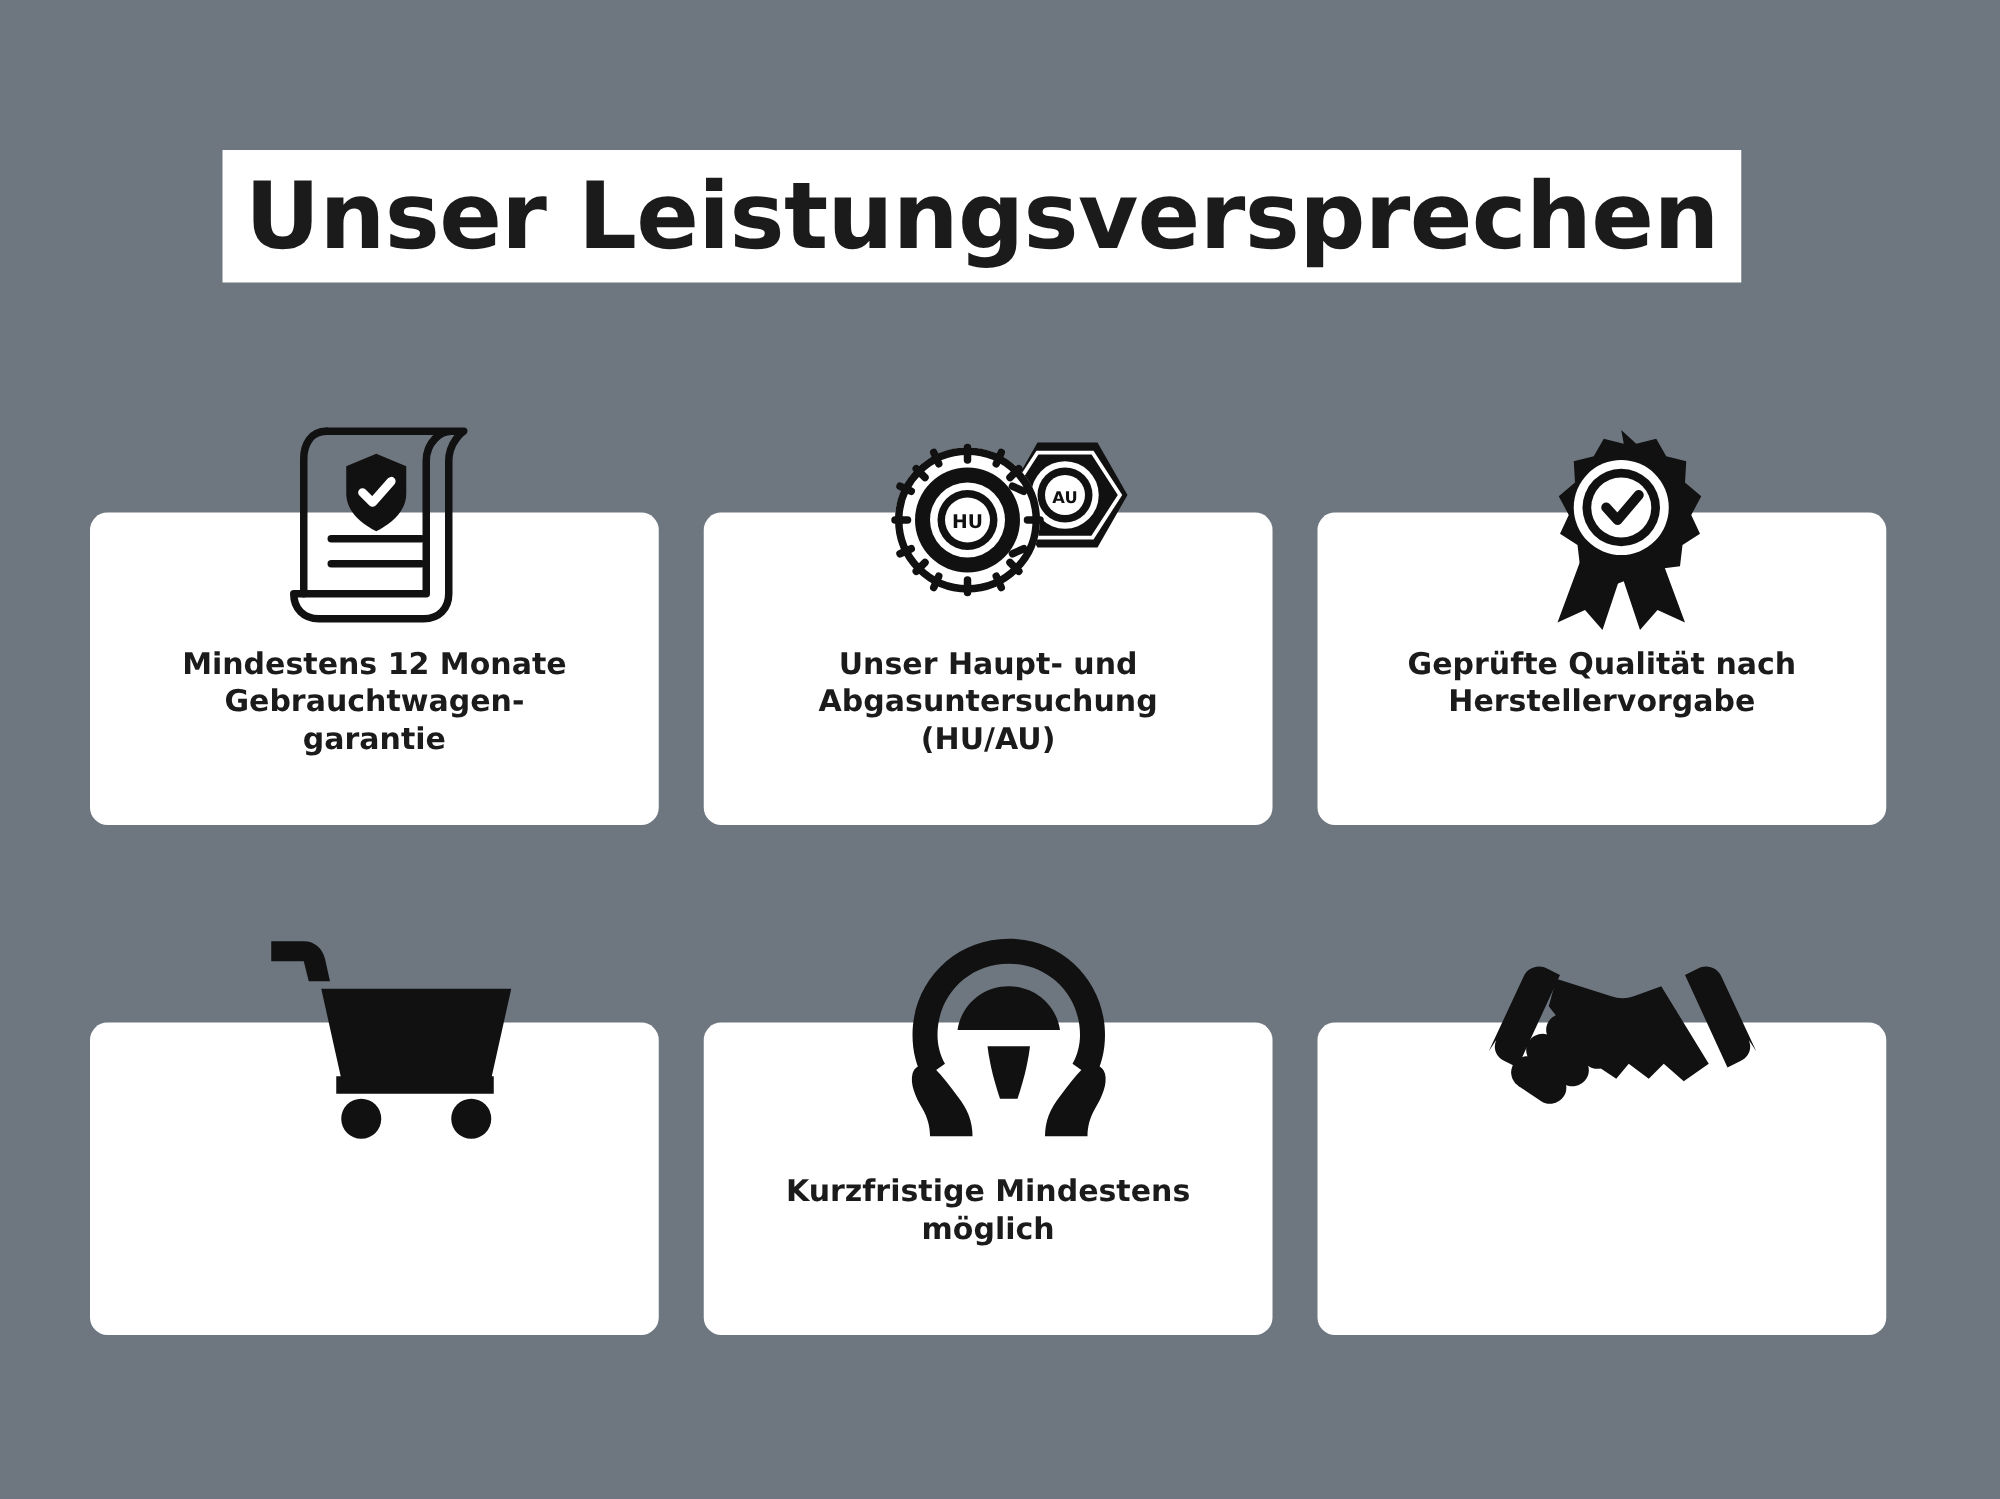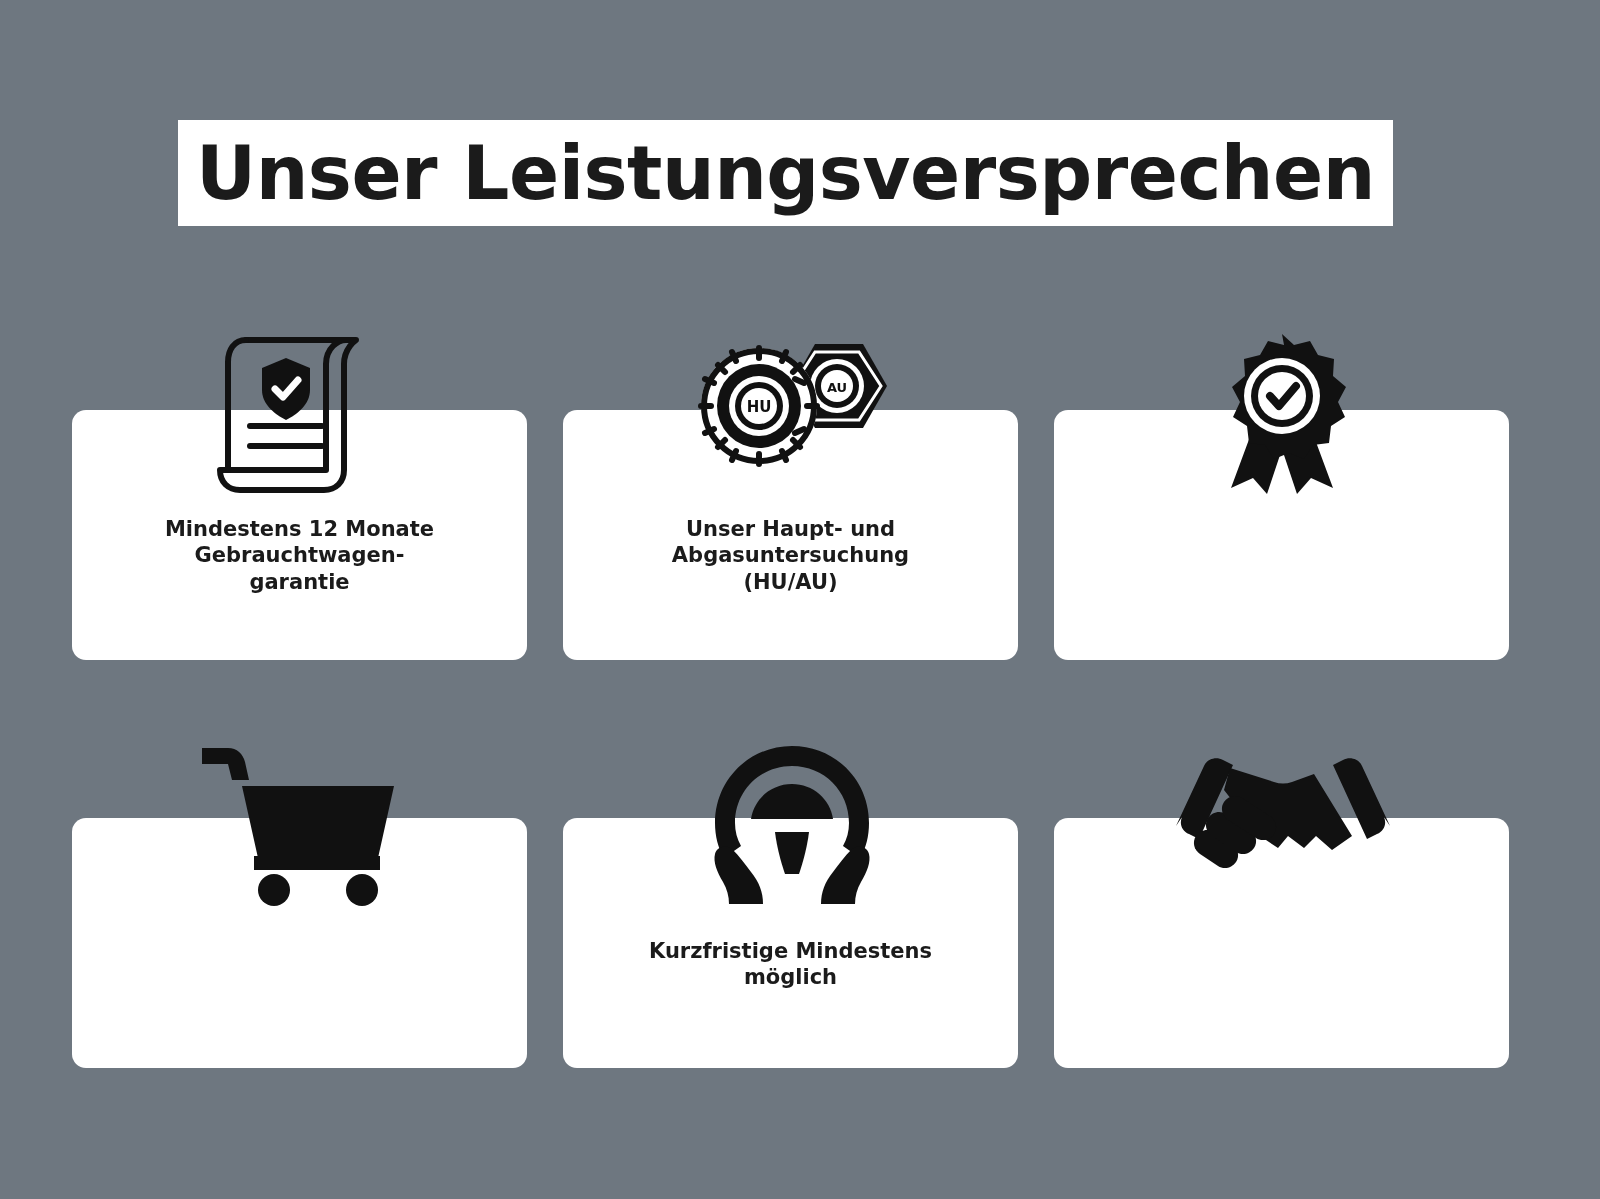--- a/index.html
+++ b/index.html
@@ -67,42 +67,42 @@
     width: 455px;
     height: 250px;
     background: #ffffff;
     border-radius: 14px;
     box-sizing: border-box;
   }
 
   .icon-box {
     position: absolute;
     top: 0;
-    left: 1px;
+    left: 16px;
     width: 455px;
     height: 175px;
     display: flex;
-    align-items: flex-start;
+    align-items: flex-end;
     justify-content: center;
     z-index: 3;
   }
   .icon-box svg {
     display: block;
   }
 
   .card-label {
     position: absolute;
     left: 18px;
     right: 18px;
     top: 186px;
     z-index: 4;
     text-align: center;
     font-family: "DejaVu Sans", sans-serif;
     font-weight: 700;
-    font-size: 21px;
+    font-size: 24px;
     line-height: 1.25;
     color: #1b1b1b;
     white-space: pre-line;
   }
   
   .row2 .card-label {
     top: 200px;
   }
 </style>
 </head>
@@ -193,20 +193,22 @@
           <path d="M56 104 L36 158 L58 148 L72 164 L88 116 Z" fill="#111"></path>
           <path d="M118 104 L138 158 L116 148 L102 164 L86 116 Z" fill="#111"></path>
 
           <path d="M87 4 l12 11 16 -4 8 14 16 4 -1 17 13 11 -8 15 7 15 -14 9 -2 17 -16 2 -9 14 -15 -6 -15 6 -9 -14 -16 -2 -2 -17 -14 -9 7 -15 -8 -15 13 -11 -1 -17 16 -4 8 -14 16 4 Z" fill="#111"></path>
           <circle cx="87" cy="66" r="38" fill="#fff"></circle>
           <circle cx="87" cy="66" r="31" fill="#111"></circle>
           <circle cx="87" cy="66" r="24" fill="#fff"></circle>
           <path d="M75 66 L84 76 L101 56" fill="none" stroke="#111" stroke-width="8" stroke-linecap="round" stroke-linejoin="round"></path>
         </svg>
       </div>
+      <div class="card-label">Geprüfte Qualität nach
+Herstellervorgabe</div>
     </div>
 
     <div class="card row2">
       <div class="card-panel"></div>
       <div class="icon-box">
         <svg width="210" height="170" viewBox="0 0 210 170" aria-hidden="true">
           <g fill="#111">
             <path d="M6 10 h26 c9 0 15 6 17 14 l4 18 H36 L32 26 H6 Z"></path>
             <path d="M46 48 h152 l-16 72 H62 Z M70 60 h30 v20 H70 Z M110 60 h30 v20 h-30 Z M150 60 h28 l-4 20 h-24 Z M74 92 h26 v18 H74 Z M110 92 h26 v18 h-26 Z M146 92 h24 l-4 18 h-20 Z"></path>
             <path d="M58 118 h126 v14 H58 Z"></path>

